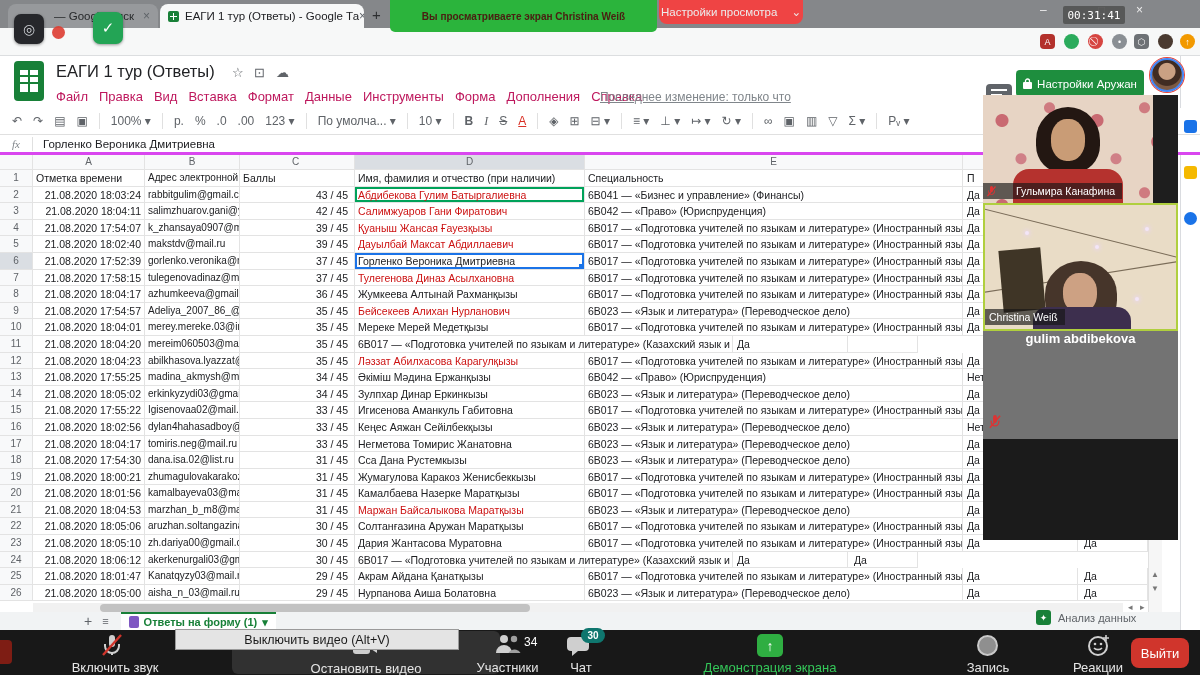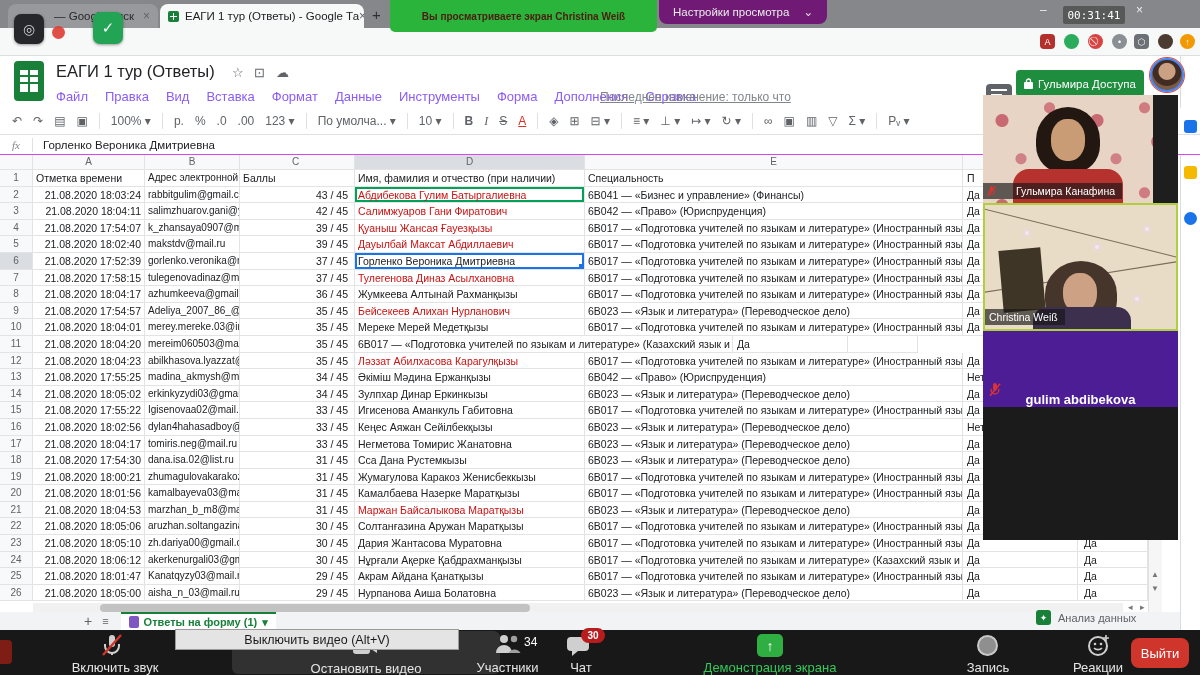--- a/index.html
+++ b/index.html
@@ -14,60 +14,60 @@
   .tab .close{margin-left:auto;color:#5f6368;font-size:12px}
   .favicon{width:11px;height:11px;background:#188038;border-radius:2px;margin-right:6px;flex:none;position:relative}
   .favicon::after{content:"";position:absolute;left:2px;top:2px;right:2px;bottom:2px;background:
     linear-gradient(#fff,#fff) 0 3px/7px 1px no-repeat,
     linear-gradient(#fff,#fff) 3px 0/1px 7px no-repeat}
   #newtab{left:372px;top:6px;color:#2d2f31;font-size:15px;z-index:6}
   #overlay-icon-1{left:14px;top:14px;width:30px;height:30px;background:#26272b;border-radius:7px;z-index:8;color:#cfd2d6;font-size:14px;display:flex;align-items:center;justify-content:center;box-shadow:0 1px 3px rgba(0,0,0,.4)}
   #overlay-icon-2{left:93px;top:12px;width:30px;height:32px;background:#23a455;border-radius:7px;z-index:8;color:#fff;font-size:15px;display:flex;align-items:center;justify-content:center;box-shadow:0 1px 3px rgba(0,0,0,.4)}
   #rec-dot{left:52px;top:26px;width:13px;height:13px;border-radius:50%;background:#dd3c31;z-index:8;opacity:.9}
   #share-banner{left:390px;top:0;width:267px;height:32px;background:#2bb43c;border-radius:0 0 5px 5px;z-index:9;color:#4a2012;font-size:10px;font-weight:bold;display:flex;align-items:center;justify-content:center;white-space:nowrap}
-  #view-settings{left:659px;top:0;width:168px;height:24px;background:#701a75;border-radius:0 0 8px 8px;z-index:9;color:#ececec;font-size:11.5px;display:flex;align-items:center;justify-content:center;gap:14px;white-space:nowrap}
+  #view-settings{left:659px;top:0;width:144px;height:24px;background:#ef4444;border-radius:0 0 8px 8px;z-index:9;color:#ececec;font-size:11.5px;display:flex;align-items:center;justify-content:center;gap:14px;white-space:nowrap}
   .winctl{top:3px;color:#ededed;font-size:12px;z-index:6}
   #timerbox{left:1063px;top:6px;width:62px;height:18px;background:rgba(84,84,84,.92);color:#fff;font-size:11px;display:flex;align-items:center;justify-content:center;border-radius:2px;z-index:7;font-family:"DejaVu Sans Mono",monospace}
 
   
   #urlbar{left:0;top:28px;width:1200px;height:28px;background:#f7f8f8;border-bottom:1px solid #dcdee0;z-index:5}
   .navg{top:33px;color:#5f6368;font-size:13px}
   #urlfield{left:92px;top:31px;width:862px;height:22px;background:#edf0f2;border-radius:11px;display:flex;align-items:center;padding:0 10px;gap:7px}
   #urltext{font-size:11.5px;color:#202124;white-space:nowrap;overflow:hidden}
   .extdot{top:34px;width:15px;height:15px;border-radius:4px;font-size:9px;color:#fff;display:flex;align-items:center;justify-content:center;z-index:6}
 
   
   #sheets-logo{left:14px;top:61px;width:30px;height:40px;background:#188038;border-radius:4px}
   #sheets-logo::after{content:"";position:absolute;left:6px;top:9px;width:18px;height:22px;background:#fff;
     -webkit-mask:linear-gradient(#000,#000);mask:linear-gradient(#000,#000);background:
     linear-gradient(#188038,#188038) 0 5px/18px 2px,
     linear-gradient(#188038,#188038) 0 12px/18px 2px,
     linear-gradient(#188038,#188038) 8px 0/2px 22px;background-color:#fff;background-repeat:no-repeat}
   #doc-title{left:56px;top:62px;font-size:16.5px;color:#202124}
   .title-ic{top:65px;color:#5f6368;font-size:13px}
-  #menubar{left:56px;top:89px;display:flex;gap:17px;font-size:13px;color:#8b5cf6}
+  #menubar{left:56px;top:89px;display:flex;gap:11px;font-size:13px;color:#be185d}
   #last-edit{left:600px;top:90px;font-size:12px;color:#80868b;text-decoration:underline;white-space:nowrap}
   #comment-ic{left:986px;top:84px;width:26px;height:21px;background:#606469;border-radius:4px}
   #comment-ic::after{content:"";position:absolute;left:5px;top:5px;width:16px;height:8px;background:
     linear-gradient(#fff,#fff) 0 0/16px 2px no-repeat,
     linear-gradient(#fff,#fff) 0 5px/11px 2px no-repeat}
   #share-btn{left:1016px;top:70px;width:128px;height:27px;background:#1e8e3e;border-radius:4px;color:#fff;font-size:11.5px;display:flex;align-items:center;justify-content:center;gap:5px;z-index:6;white-space:nowrap}
   #avatar{left:1150px;top:58px;width:34px;height:34px;border-radius:50%;background:radial-gradient(circle at 50% 38%,#caa183 0 8px,#402c22 9px 14px,#7d5a43 15px);border:2px solid #4285f4;box-shadow:0 0 0 1px #ea4335;z-index:6}
 
   
   #gtoolbar{left:0;top:108px;width:1200px;height:27px;background:#fff;border-bottom:1px solid #e0e0e0;display:flex;align-items:center;padding-left:12px;gap:11px;font-size:12px;color:#5f6368;z-index:4}
   #gtoolbar .tsep{width:1px;height:16px;background:#e0e0e0}
   #gtoolbar .titem{white-space:nowrap}
   #gtoolbar .tb{font-weight:bold}
   #gtoolbar .ti{font-style:italic;font-family:"Liberation Serif",serif}
   #gtoolbar .ts{text-decoration:line-through}
   #gtoolbar .tu{text-decoration:underline;color:#d93025}
 
   
-  #formula{left:0;top:135px;width:1200px;height:20px;background:#fff;border-bottom:1px solid #d946ef;display:flex;align-items:center;z-index:4}
+  #formula{left:0;top:135px;width:1200px;height:20px;background:#fff;border-bottom:3px solid #d946ef;display:flex;align-items:center;z-index:4}
   #fx{font-style:italic;color:#80868b;font-size:11px;margin-left:12px;font-family:"Liberation Serif",serif}
   #fsep{width:1px;height:14px;background:#e0e0e0;margin:0 10px 0 12px}
   #fval{font-size:11.5px;color:#202124}
 
   
   #grid{left:0;top:155px;width:1162px;z-index:1}
   .grow{display:flex;height:16.6px;background:#fff}
   .c{flex:none;overflow:hidden;white-space:nowrap;font-size:10.5px;color:#202124;padding:1px 3px 0;border-right:1px solid #e3e3e3;border-bottom:1px solid #e3e3e3;line-height:14px;position:relative}
   .num{width:33px;background:#f8f9fa;color:#5f6368;text-align:center;font-size:10px}
   .ca{width:112px;text-align:right}
@@ -128,31 +128,31 @@
   #tile2 .wire2{position:absolute;left:-10px;top:70px;width:230px;height:1px;background:#7a6c58;transform:rotate(-9deg)}
   #tile2 .bulb{position:absolute;width:4px;height:4px;border-radius:50%;background:#f3e6f7;box-shadow:0 0 4px 1px #e8d7ee}
   #tile2 .hair{position:absolute;left:60px;top:56px;width:72px;height:66px;background:#46352a;border-radius:50% 50% 40% 40%}
   #tile2 .face{position:absolute;left:78px;top:68px;width:34px;height:40px;background:#cda183;border-radius:46%}
   #tile2 .body{position:absolute;left:48px;bottom:0;width:98px;height:22px;background:#3d2f4e;border-radius:14px 14px 0 0}
   #tile3{height:109px;background:repeating-linear-gradient(90deg,#b3b7ba 0 14px,#9ea2a5 14px 28px)}
   #tile3 .hair{position:absolute;left:52px;top:14px;width:84px;height:66px;background:#1d140f;border-radius:50% 50% 46% 46%;transform:rotate(-4deg)}
   #tile3 .band{position:absolute;left:58px;top:22px;width:70px;height:7px;background:#35302c;border-radius:4px;transform:rotate(-6deg)}
   #tile3 .face{position:absolute;left:70px;top:62px;width:30px;height:22px;background:#c49b79;border-radius:46%}
   #tile3 .body{position:absolute;left:38px;bottom:0;width:118px;height:26px;background:#e8e6e2;border-radius:14px 14px 0 0}
-  #tile4{height:76px;background:#4c1d95;display:flex;align-items:flex-end;justify-content:center}
+  #tile4{height:108px;background:#737373;display:flex;align-items:flex-start;justify-content:center}
   #tile4 .bname{color:#fff;font-size:13px;font-weight:bold}
   #tile4 .micpos{position:absolute;left:6px;bottom:6px}
 
   
   #zbar{left:0;top:630px;width:1200px;height:45px;background:#181818;z-index:30}
   #leftred{position:absolute;left:0;top:10px;width:12px;height:24px;background:#7e1d14;border-radius:0 4px 4px 0}
   .zlabel{position:absolute;top:30px;font-size:13px;color:#e6e6e6;text-align:center;white-space:nowrap}
   #stopvideo-btn{position:absolute;left:232px;top:1px;width:268px;height:43px;background:#313131;border-radius:6px}
   #tooltip{left:175px;top:629px;width:284px;height:21px;background:#e4e4e4;border:1px solid #9a9a9a;color:#1a1a1a;font-size:12.5px;display:flex;align-items:center;justify-content:center;z-index:40;white-space:nowrap}
-  #chat-badge{position:absolute;left:581px;top:-2px;width:24px;height:15px;background:#b91c1c;border-radius:8px;color:#fff;font-size:10px;font-weight:bold;display:flex;align-items:center;justify-content:center}
+  #chat-badge{position:absolute;left:581px;top:-2px;width:24px;height:15px;background:#0f766e;border-radius:8px;color:#fff;font-size:10px;font-weight:bold;display:flex;align-items:center;justify-content:center}
   #pcount{position:absolute;left:524px;top:5px;color:#fff;font-size:12px}
   #share-ic{position:absolute;left:757px;top:4px;width:26px;height:23px;background:#2fae42;border-radius:5px;color:#fff;font-weight:bold;font-size:14px;display:flex;align-items:center;justify-content:center}
   #rec-ic{position:absolute;left:977px;top:5px;width:21px;height:21px;border:2px solid #c9c9c9;background:#8f8f8f;border-radius:50%}
   #leave-btn{position:absolute;left:1131px;top:8px;width:58px;height:30px;background:#d0352c;border-radius:8px;color:#fff;font-size:13px;display:flex;align-items:center;justify-content:center}
   #mic-chev{position:absolute;left:196px;top:8px;color:#bbb;font-size:11px}
   .zic{position:absolute;top:3px}
 </style>
 </head>
 <body>
 
@@ -218,21 +218,21 @@
   <span>Дополнения</span>
   <span>Справка</span>
 </div>
 <span class="abs" id="last-edit">Последнее изменение: только что</span>
 <div class="abs" id="comment-ic"></div>
 <div class="abs" id="share-btn">
   <svg width="9" height="11" viewBox="0 0 9 11">
       <rect x="0" y="4" width="9" height="7" rx="1" fill="#fff"></rect>
       <path d="M2.5 4V3a2 2 0 0 1 4 0v1" stroke="#fff" stroke-width="1.3" fill="none"></path>
     </svg>
-  <span>Гульмира Доступа</span>
+  <span>Настройки Аружан</span>
 </div>
 <div class="abs" id="avatar"></div>
 
 <div class="abs" id="gtoolbar">
     <span class="titem">↶</span>
     <span class="titem">↷</span>
     <span class="titem">▤</span>
     <span class="titem">▣</span>
     <span class="tsep"></span>
     <span class="titem">100% ▾</span>
@@ -515,21 +515,20 @@
         <span class="c cd">Дария Жантасова Муратовна</span>
         <span class="c ce">6B017 — «Подготовка учителей по языкам и литературе» (Иностранный язык: дв</span>
         <span class="c cf">Да</span>
         <span class="c cg">Да</span>
       </div>
       <div class="grow">
         <span class="c num">24</span>
         <span class="c ca">21.08.2020 18:06:12</span>
         <span class="c cb">akerkenurgali03@gmail.c</span>
         <span class="c cc">30 / 45</span>
-        <span class="c cd">Нұрғали Ақерке Қабдрахманқызы</span>
         <span class="c ce">6B017 — «Подготовка учителей по языкам и литературе» (Казахский язык и лите</span>
         <span class="c cf">Да</span>
         <span class="c cg">Да</span>
       </div>
       <div class="grow">
         <span class="c num">25</span>
         <span class="c ca">21.08.2020 18:01:47</span>
         <span class="c cb">Kanatqyzy03@mail.ru</span>
         <span class="c cc">29 / 45</span>
         <span class="c cd">Акрам Айдана Қанатқызы</span>

